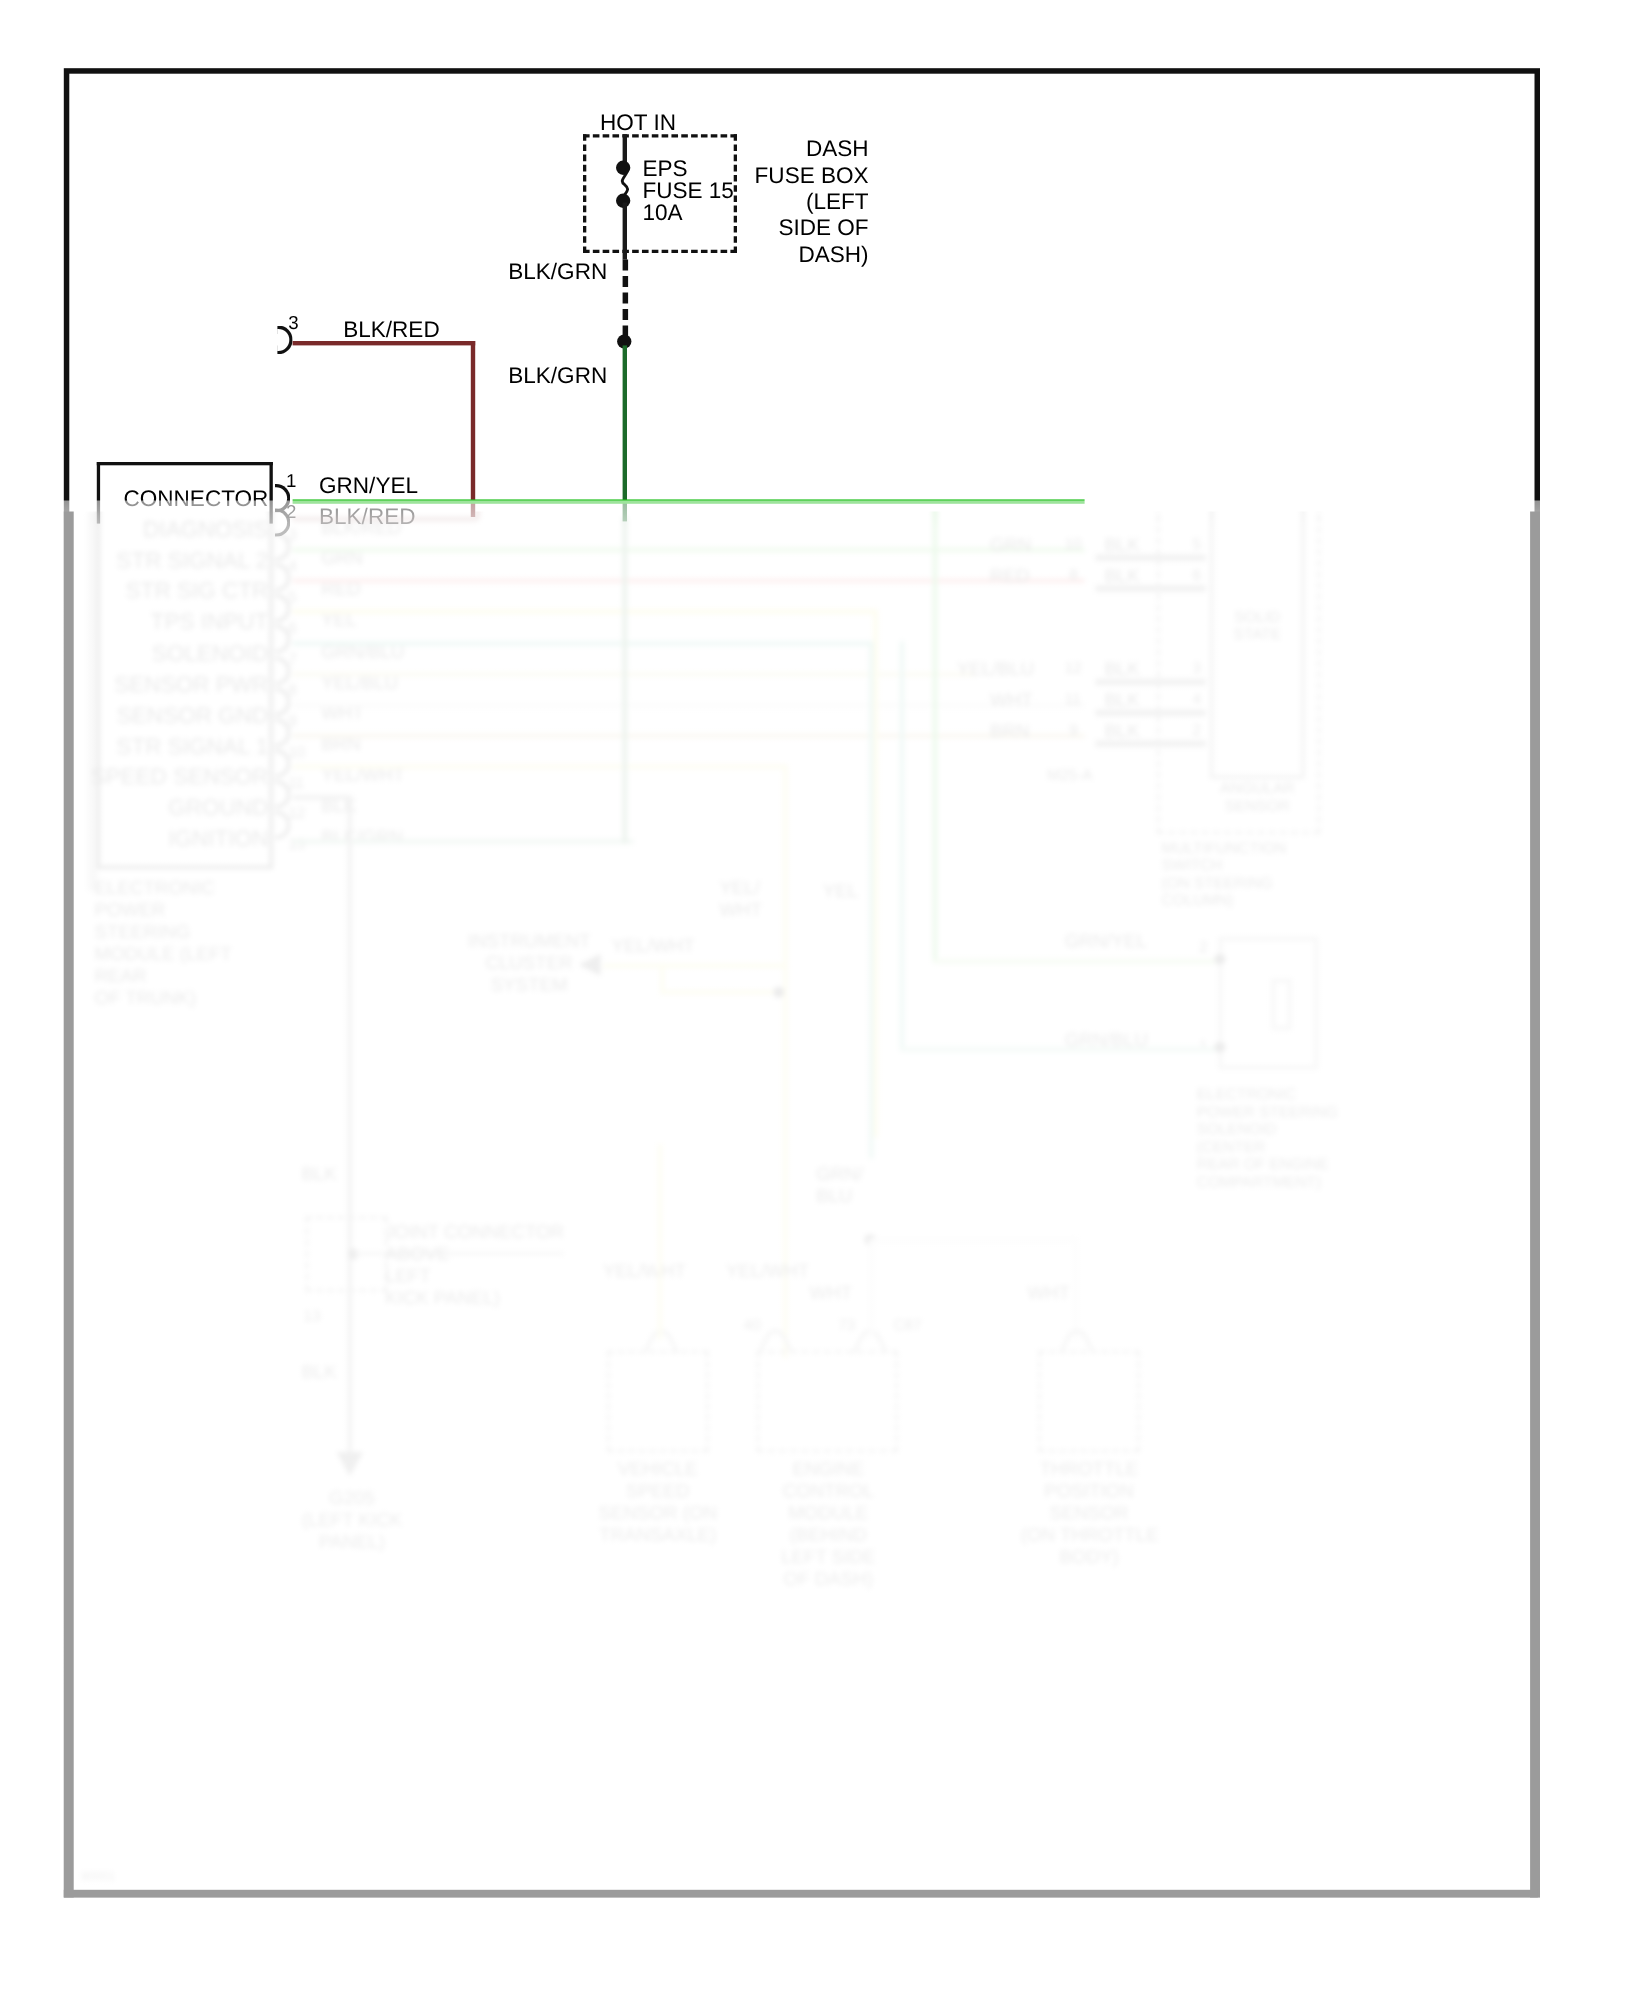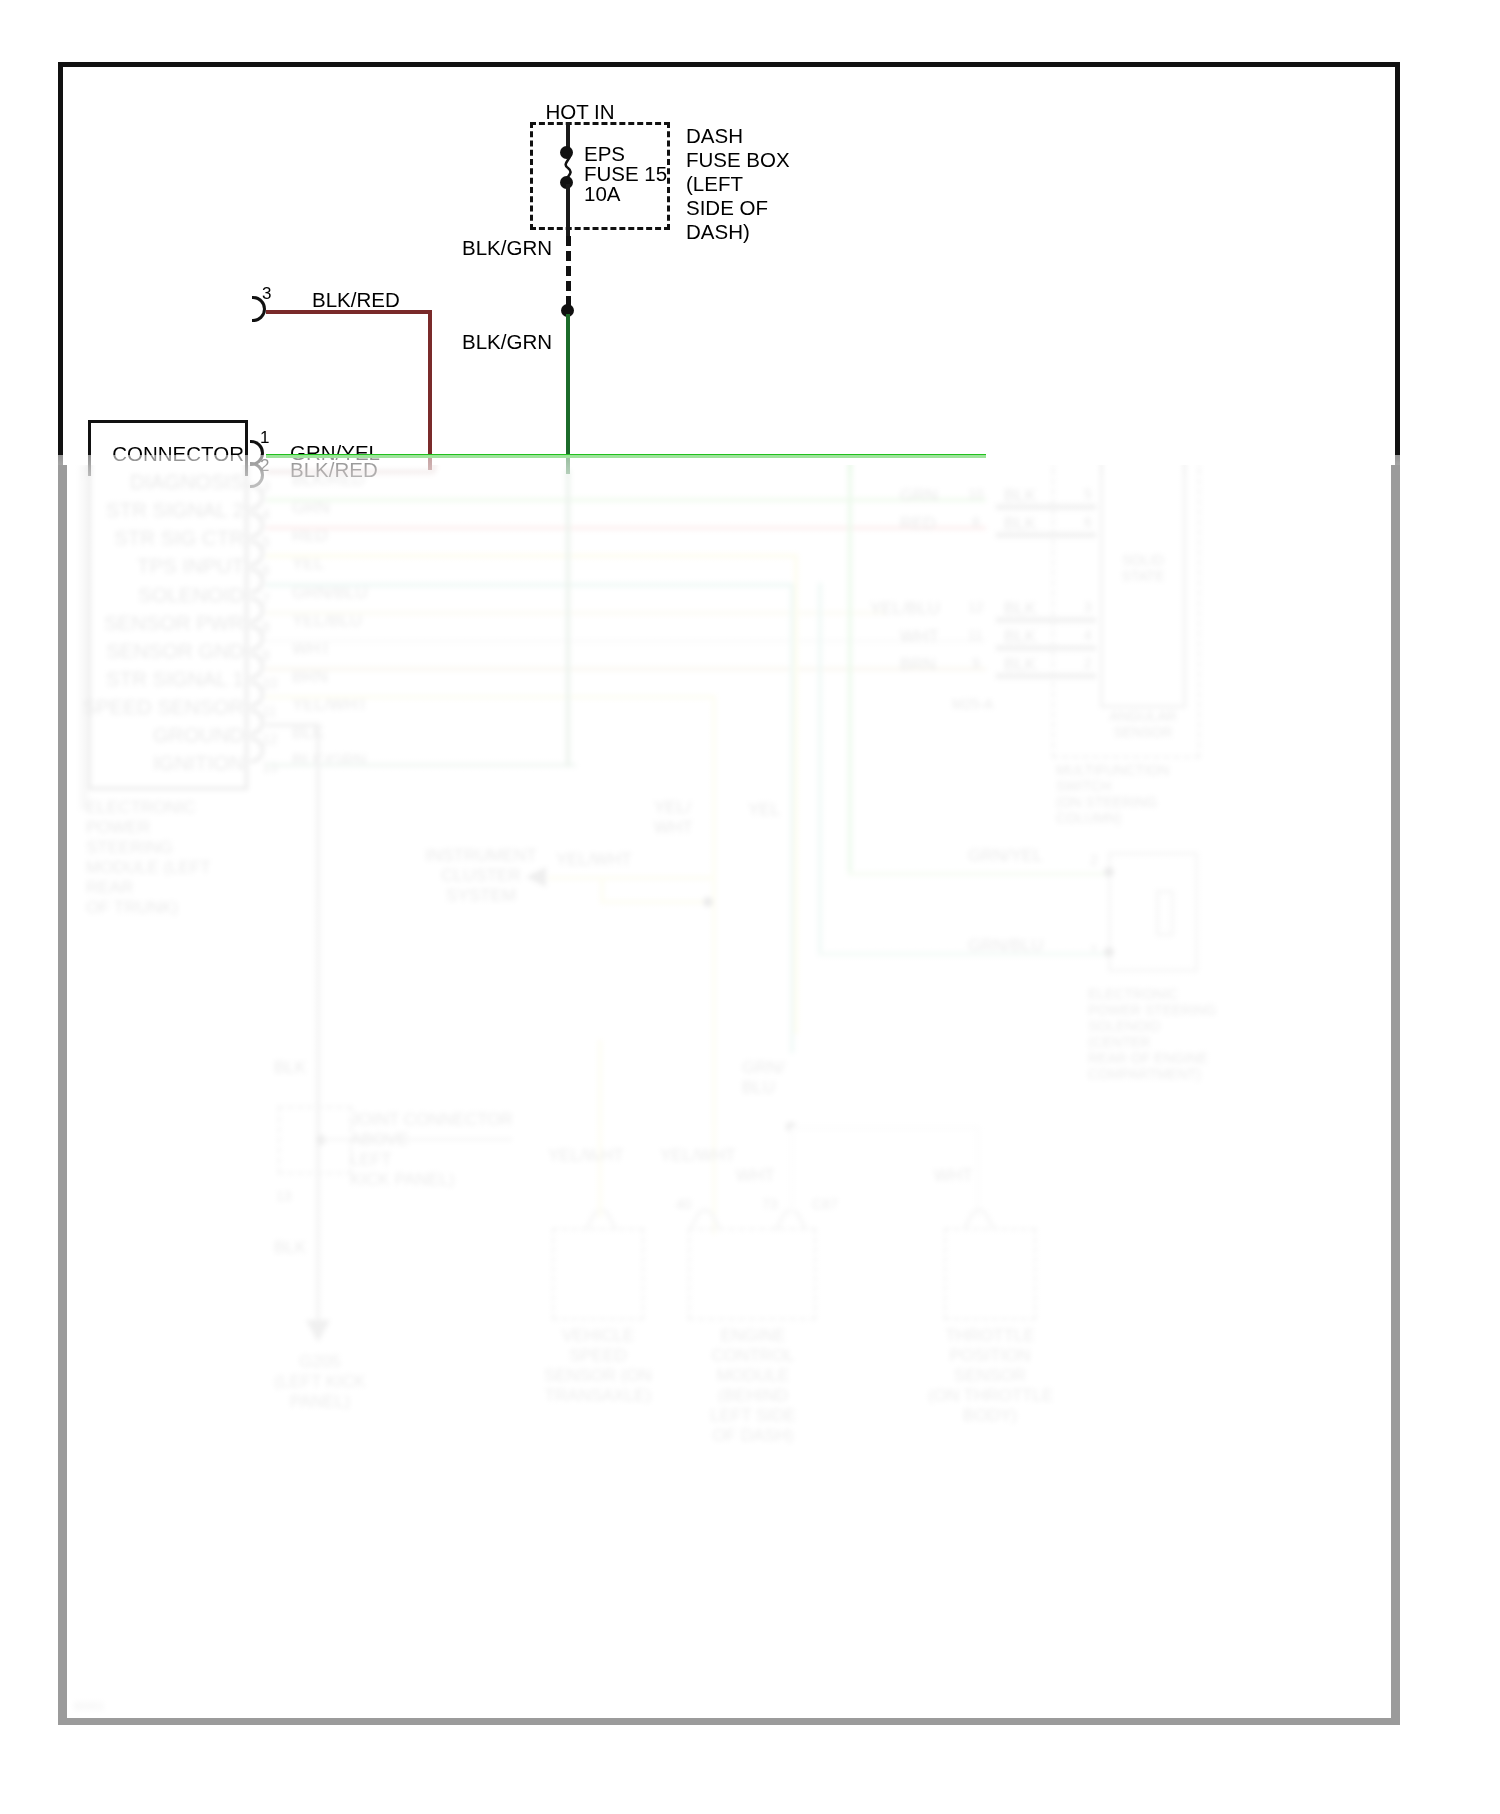--- a/index.html
+++ b/index.html
@@ -77,21 +77,21 @@
   <svg style="position:absolute;left:556px;top:150px;width:24px;height:34px;" viewBox="0 0 24 34">
     <path d="M12 1 C 20 7, 4 13, 12 18 C 20 24, 6 28, 12 33" fill="none" stroke="#111" stroke-width="2.6"></path>
   </svg>
   <div class="dot" style="left:560px;top:176px;"></div>
   <div class="wire v blk" style="left:566px;top:184px;height:52px;"></div>
 
   <div class="txt" style="left:584px;top:142px;">EPS</div>
   <div class="txt" style="left:584px;top:162px;">FUSE 15</div>
   <div class="txt" style="left:584px;top:182px;">10A</div>
 
-  <div class="txt" style="left:686px;top:124px;">DASH
+  <div class="txt" style="left:686px;top:124px;text-align:right;">DASH
 FUSE BOX
 (LEFT
 SIDE OF
 DASH)</div>
 
   <div class="txt" style="left:462px;top:236px;">BLK/GRN</div>
 
   <div class="vdash" style="left:566px;top:236px;height:70px;"></div>
   <div class="dot" style="left:561px;top:304px;"></div>
 
@@ -103,21 +103,21 @@
   <div class="txt sm" style="left:262px;top:284px;">3</div>
   <div class="txt" style="left:312px;top:288px;">BLK/RED</div>
 
   <div class="wire h" style="left:266px;top:310px;width:166px;background:#7a2a2a;"></div>
   <div class="wire v" style="left:428px;top:310px;height:160px;background:#7a2a2a;"></div>
 
   <div class="boxsolid" style="left:88px;top:420px;width:160px;height:56px;border-bottom:none;"></div>
   <div class="txt r" style="left:84px;top:442px;width:160px;">CONNECTOR</div>
   <div class="conn" style="left:250px;top:440px;"></div>
   <div class="txt sm" style="left:260px;top:428px;">1</div>
-  <div class="txt" style="left:290px;top:430px;margin-top:11px;">GRN/YEL</div>
+  <div class="txt" style="left:290px;top:430px;">GRN/YEL</div>
 
   <div class="wire h" style="left:266px;top:454px;width:720px;background:#22c11e;"></div>
 
   <div class="conn" style="left:250px;top:462px;"></div>
   <div class="txt sm" style="left:260px;top:456px;">2</div>
   <div class="txt" style="left:290px;top:458px;">BLK/RED</div>
 
   <div id="lowerclip">
   <div id="lowerinner">
   <div id="lower">

